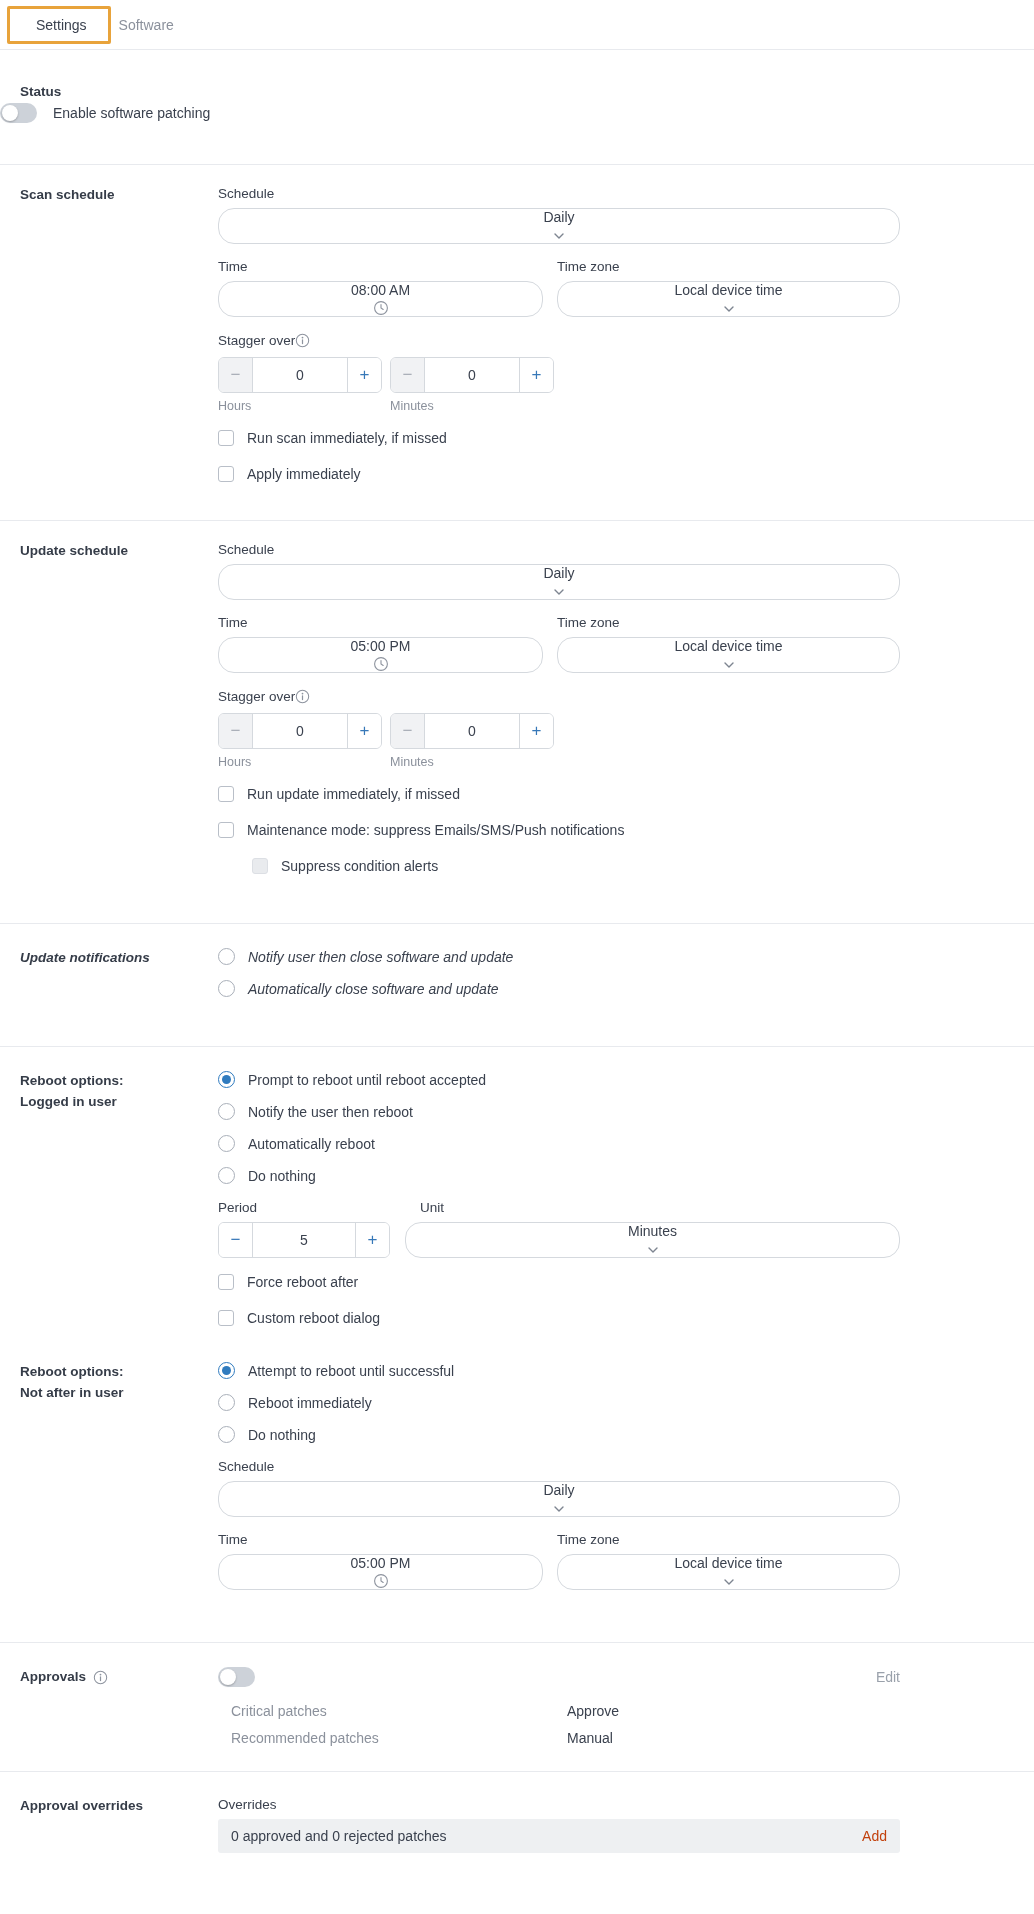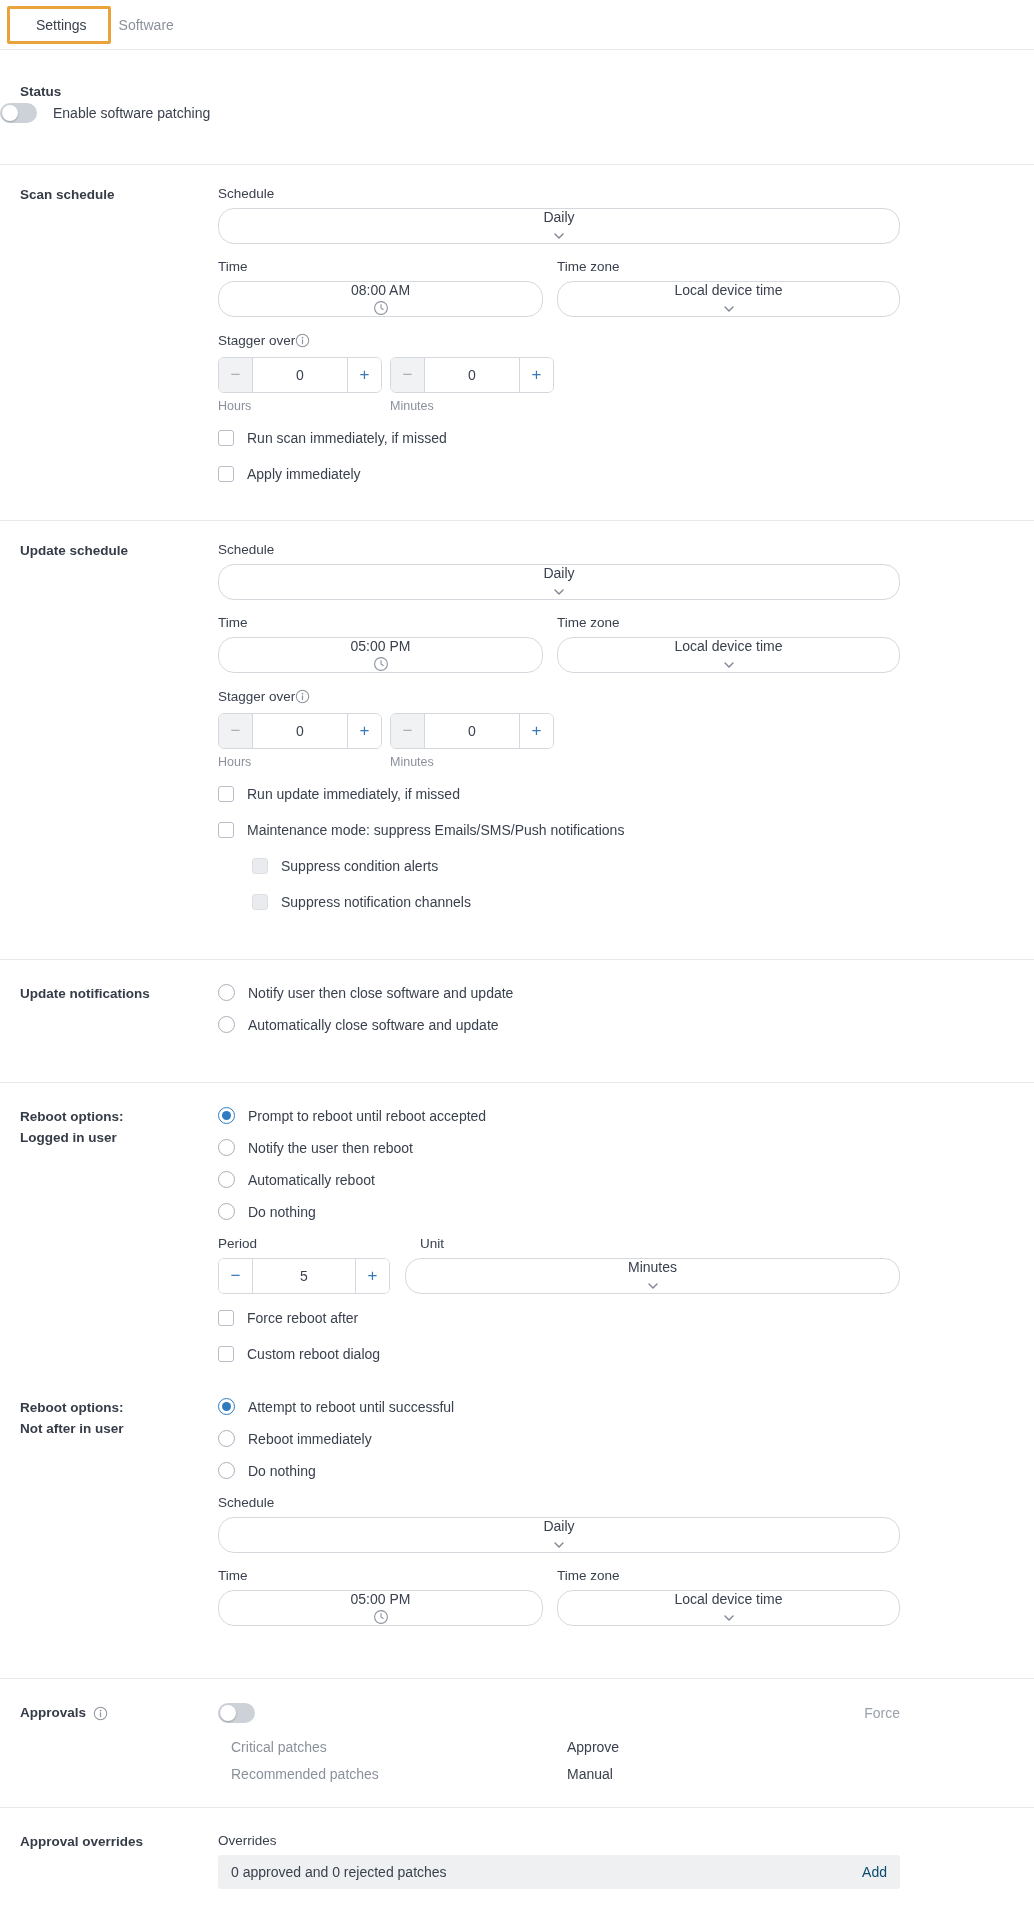--- a/index.html
+++ b/index.html
@@ -14,21 +14,21 @@
   .annotation-box { position:absolute; left:7px; top:6px; width:104px; height:38px;
     border:3px solid #e8a33b; border-radius:2px; pointer-events:none; }
 
   
   .section { display:flex; border-top:1px solid #e8eaee; }
   .section.no-border { border-top:none; }
   .section-label { width:218px; padding:0 10px 0 20px; font-weight:700; font-size:13.5px; color:#353c48; line-height:1.55; }
   .section-content { width:682px; }
 
   .pt20 { padding-top:20px; } .pt24 { padding-top:24px; } .pt14 { padding-top:14px; }
-  .pb36 { padding-bottom:36px; } .pb47 { padding-bottom:47px; } .pb34 { padding-bottom:34px; }
+  .pb36 { padding-bottom:36px; } .pb47 { padding-bottom:47px; } .pb34 { padding-bottom:34px;font-style:italic; }
   .pb20 { padding-bottom:20px; } .pb52 { padding-bottom:52px; } .pb14 { padding-bottom:14px; }
 
   
   .section-status { border-top:none; padding:32px 0 41px; display:flex;flex-direction:column; }
   .toggle-row { display:flex; align-items:center; }
   .toggle { position:relative; width:37px; height:20px; border-radius:10px; background:#cdd2d9; cursor:pointer; flex:none; }
   .toggle .knob { position:absolute; left:2px; top:2px; width:16px; height:16px; border-radius:50%; background:#fff; box-shadow:0 1px 2px rgba(0,0,0,.25); }
   .toggle-row .t-label { margin-left:16px; color:#3a414e; }
 
   
@@ -80,21 +80,21 @@
   
   .approvals-head { display:flex; align-items:center; margin-bottom:16px; }
   .edit-link { margin-left:auto; color:#9aa1ab; cursor:pointer; font-size:14px; }
   .kv-row { display:flex; margin-bottom:9px; height:18px;gap:15px; }
   .kv-row .k { width:334px; padding-left:13px; color:#8b919c; }
   .kv-row .v { color:#3a414e; }
 
   
   .gray-bar { display:flex; align-items:center; height:34px; background:#eef0f2; border-radius:3px; padding:0 13px; }
   .gray-bar .summary { flex:1; color:#3a414e; }
-  .add-link { color:#0c4a6e; cursor:pointer; }
+  .add-link { color:#c2410c; cursor:pointer; }
 
   .icon { display:inline-flex; align-items:center; flex:none; }
 </style>
 </head>
 <body>
 
 <div class="page">
 
   <div class="tabs">
     <div class="tab active">Settings</div>
@@ -260,24 +260,20 @@
         <span class="c-label">Run update immediately, if missed</span>
       </div>
       <div class="check-row">
         <span class="checkbox"></span>
         <span class="c-label">Maintenance mode: suppress Emails/SMS/Push notifications</span>
       </div>
       <div class="check-row indent disabled">
         <span class="checkbox disabled"></span>
         <span class="c-label">Suppress condition alerts</span>
       </div>
-      <div class="check-row indent disabled">
-        <span class="checkbox disabled"></span>
-        <span class="c-label">Suppress notification channels</span>
-      </div>
     </div>
   </div>
 
   <div class="section pt24 pb34">
     <div class="section-label">Update notifications</div>
     <div class="section-content">
       <div class="radio-row">
         <span class="radio"></span>
         <span class="r-label">Notify user then close software and update</span>
       </div>
@@ -408,21 +404,21 @@
               <path d="M8 7.3v4" fill="none" stroke="#8d939e" stroke-width="1.3" stroke-linecap="round"></path>
             </svg>
           </span>
       </span>
     </div>
     <div class="section-content">
       <div class="approvals-head">
         <div class="toggle">
             <div class="knob"></div>
           </div>
-        <span class="edit-link">Force</span>
+        <span class="edit-link">Edit</span>
       </div>
       <div class="kv-row">
         <span class="k">Critical patches</span>
         <span class="v">Approve</span>
       </div>
       <div class="kv-row">
         <span class="k">Recommended patches</span>
         <span class="v">Manual</span>
       </div>
     </div>

